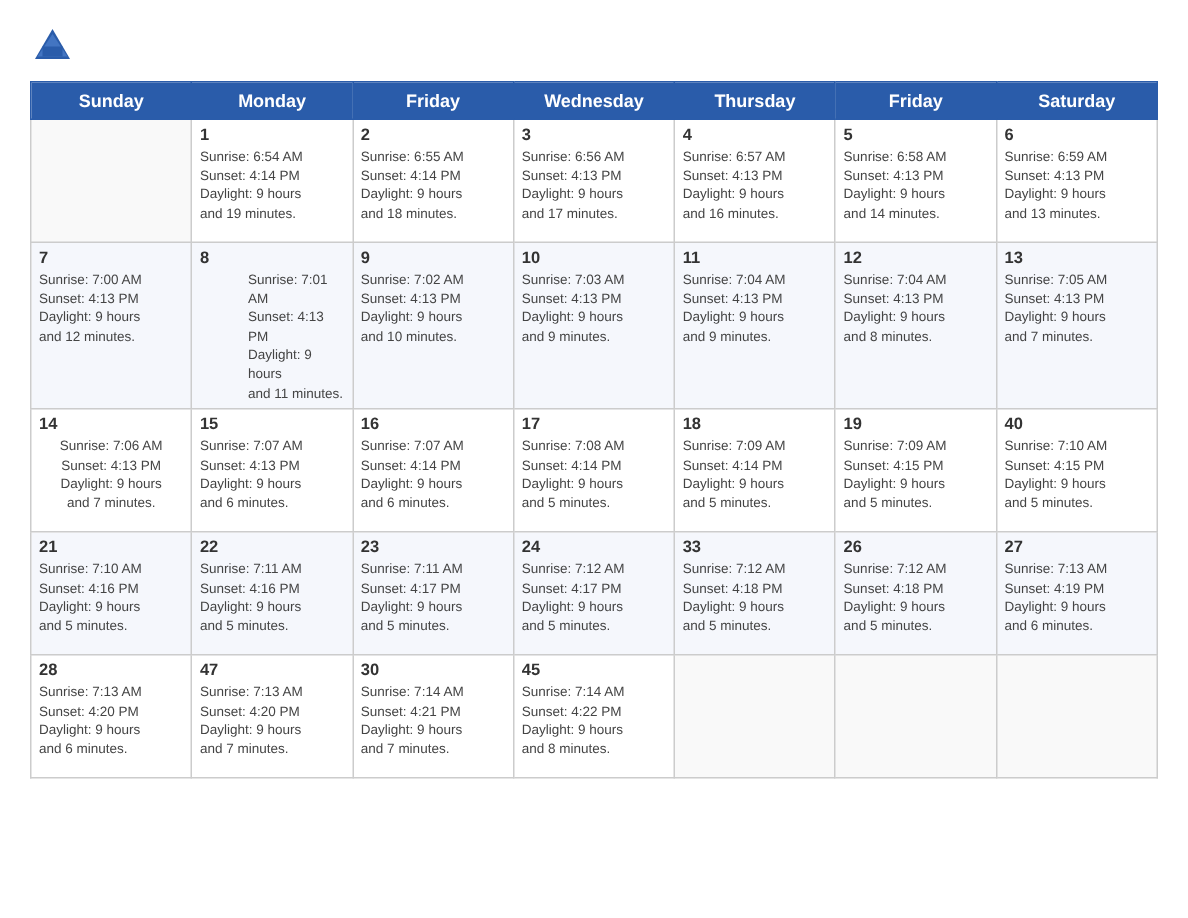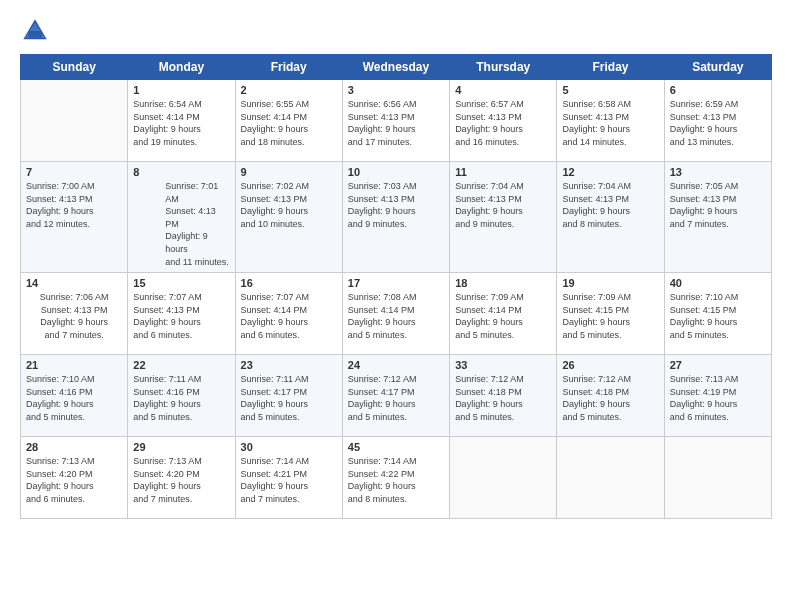--- a/index.html
+++ b/index.html
@@ -320,21 +320,21 @@
         </tr>
         <tr>
           <td>
             <span class="day-number">28</span>
             <div class="day-info" style="white-space: pre-line;">Sunrise: 7:13 AM
 Sunset: 4:20 PM
 Daylight: 9 hours
 and 6 minutes.</div>
           </td>
           <td>
-            <span class="day-number">29</span>
+            <span class="day-number">47</span>
             <div class="day-info" style="white-space: pre-line;">Sunrise: 7:13 AM
 Sunset: 4:20 PM
 Daylight: 9 hours
 and 7 minutes.</div>
           </td>
           <td>
             <span class="day-number">30</span>
             <div class="day-info" style="white-space: pre-line;">Sunrise: 7:14 AM
 Sunset: 4:21 PM
 Daylight: 9 hours

